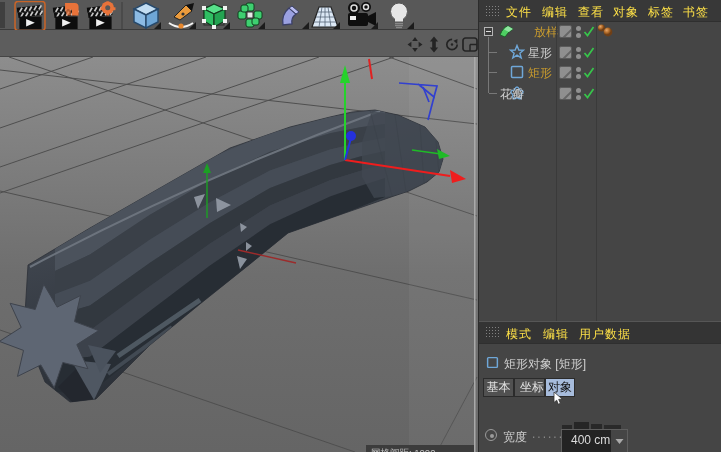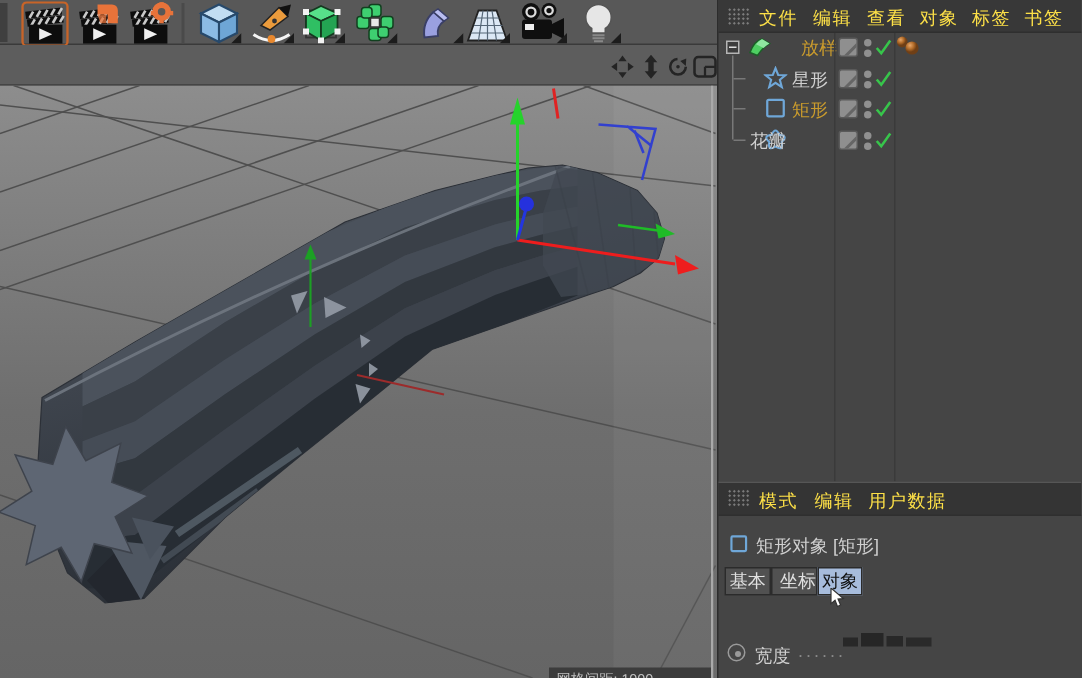--- a/index.html
+++ b/index.html
@@ -374,12 +374,19 @@
 <path d="M2 0 L2 10.5 L4.7 8.2 L6.3 12.3 L8.4 11.3 L6.7 7.4 L10.2 7 z" fill="#fff" stroke="#333" stroke-width="0.8"></path>
     </svg>
 <div class="abs" style="left:485px;top:429px;width:12px;height:12px;border:1.5px solid #9a9a9a;border-radius:50%"></div>
 <div class="abs" style="left:489.5px;top:433.5px;width:4px;height:4px;background:#9a9a9a;border-radius:50%"></div>
 <span class="lbl" style="left:503px;top:429px">宽度</span>
 <span class="lbl" style="left:532px;top:427px;color:#8a8a8a;letter-spacing:2px">......</span>
 <div class="abs" style="left:562px;top:425px;width:10px;height:6px;background:#1c1c1c;opacity:0.7"></div>
 <div class="abs" style="left:574px;top:422px;width:15px;height:9px;background:#1c1c1c;opacity:0.75"></div>
 <div class="abs" style="left:591px;top:424px;width:11px;height:7px;background:#1c1c1c;opacity:0.7"></div>
 <div class="abs" style="left:604px;top:425px;width:17px;height:6px;background:#1c1c1c;opacity:0.65"></div>
+<div class="abs" style="left:561px;top:429px;width:67px;height:23px;background:#232323;border:1px solid #5e5e5e;border-bottom:none">
+<span style="position:absolute;left:9px;top:3px;font-size:12px;color:#dcdcdc">400 cm</span>
+<div style="position:absolute;right:0;top:0;width:16px;height:22px;background:#454545"></div>
+<svg style="position:absolute;right:2px;top:6px" width="11" height="10" viewBox="0 0 11 10">
+        <polygon points="1.5,3 9.5,3 5.5,8" fill="#aaa"></polygon>
+      </svg>
+</div>
 </div>
 </body></html>

